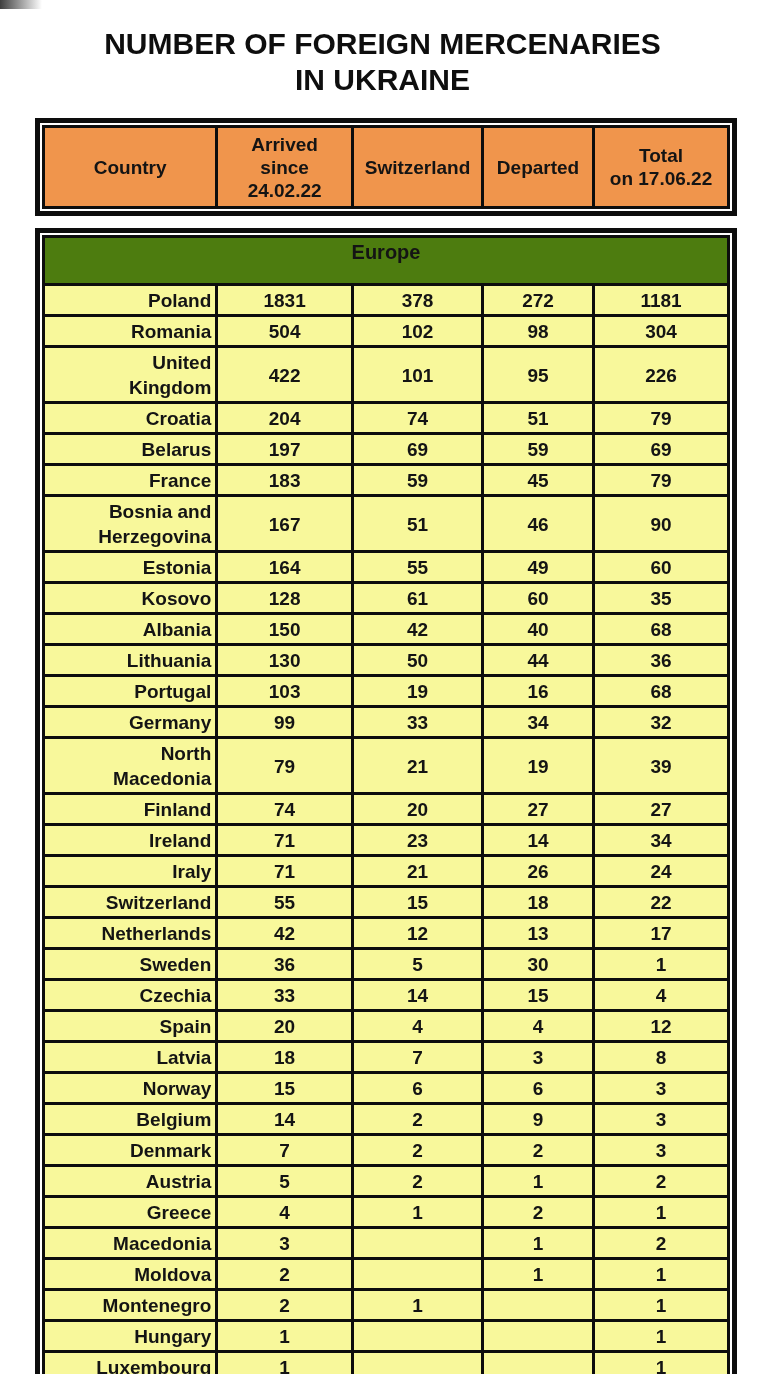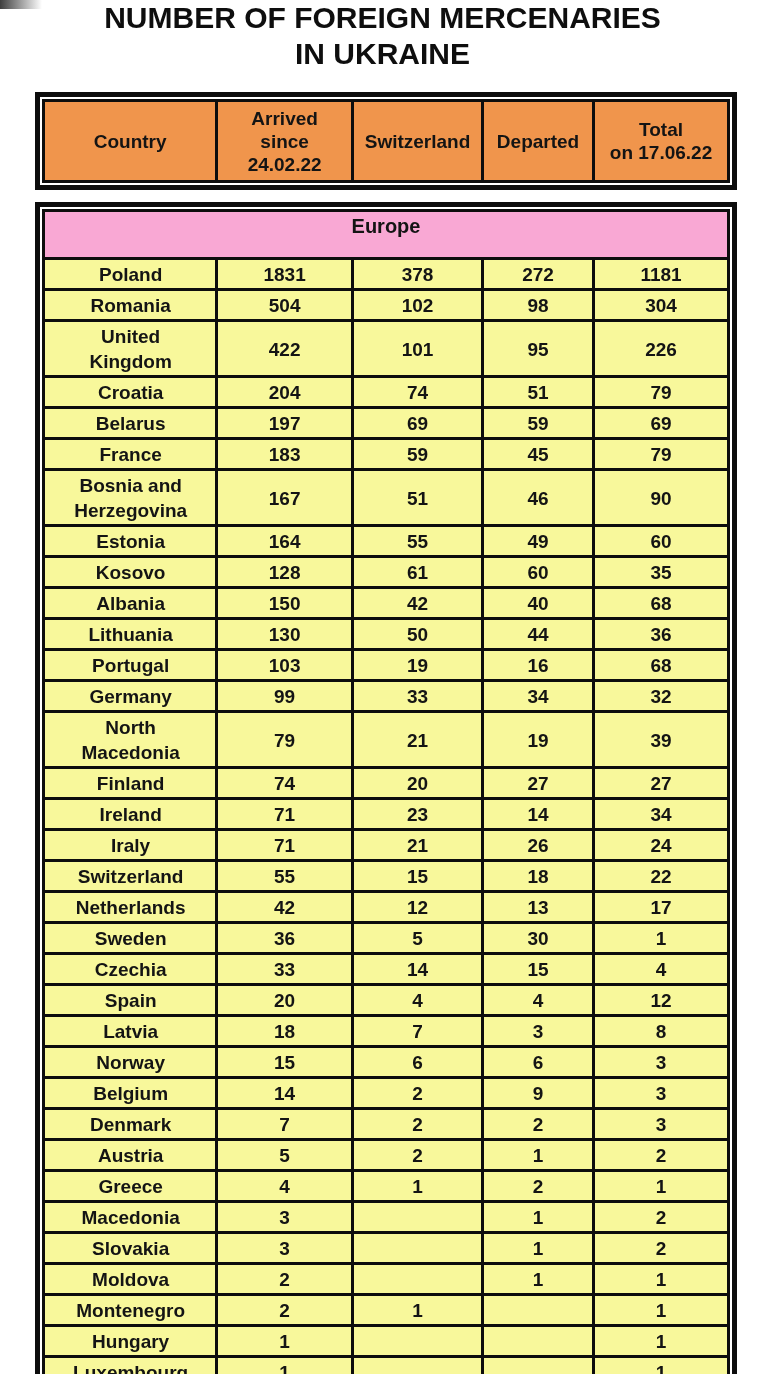--- a/index.html
+++ b/index.html
@@ -12,20 +12,21 @@
     font-family: "Liberation Sans", sans-serif;
     color: #121212;
   }
   .scan-artifact {
     position: absolute;
     top: 0; left: 0;
     width: 42px; height: 9px;
     background: linear-gradient(to right, #3f3f3f, rgba(90,90,90,0));
   }
   .title {
+    margin-top: 26px;
     text-align: center;
     font-weight: bold;
     font-size: 30px;
     line-height: 36px;
     color: #0e0e0e;
   }
   .frame {
     box-sizing: border-box;
     width: 702px;
     margin-left: 35px;
@@ -60,29 +61,29 @@
     height: 74px;
     padding: 2px;
   }
   td {
     background: #F8F89B;
     font-size: 19px;
     line-height: 25px;
     padding: 2px 4px 1px;
   }
   td.section {
-    background: #f9a8d4;
+    background: #4d7c0f;
     text-align: center;
     font-size: 20px;
     padding: 2px 0 18px;
     line-height: 25px;
   }
   td.num { text-align: center; }
   td.country {
-    text-align: center;
+    text-align: right;
     white-space: pre-line;
     padding-left: 5px;
   }
 </style>
 </head>
 <body>
 
 <div class="page">
 
   <div class="scan-artifact"></div>
@@ -329,27 +330,20 @@
             <td class="num">1</td>
           </tr>
           <tr>
             <td class="country">Macedonia</td>
             <td class="num">3</td>
             <td class="num"></td>
             <td class="num">1</td>
             <td class="num">2</td>
           </tr>
           <tr>
-            <td class="country">Slovakia</td>
-            <td class="num">3</td>
-            <td class="num"></td>
-            <td class="num">1</td>
-            <td class="num">2</td>
-          </tr>
-          <tr>
             <td class="country">Moldova</td>
             <td class="num">2</td>
             <td class="num"></td>
             <td class="num">1</td>
             <td class="num">1</td>
           </tr>
           <tr>
             <td class="country">Montenegro</td>
             <td class="num">2</td>
             <td class="num">1</td>

